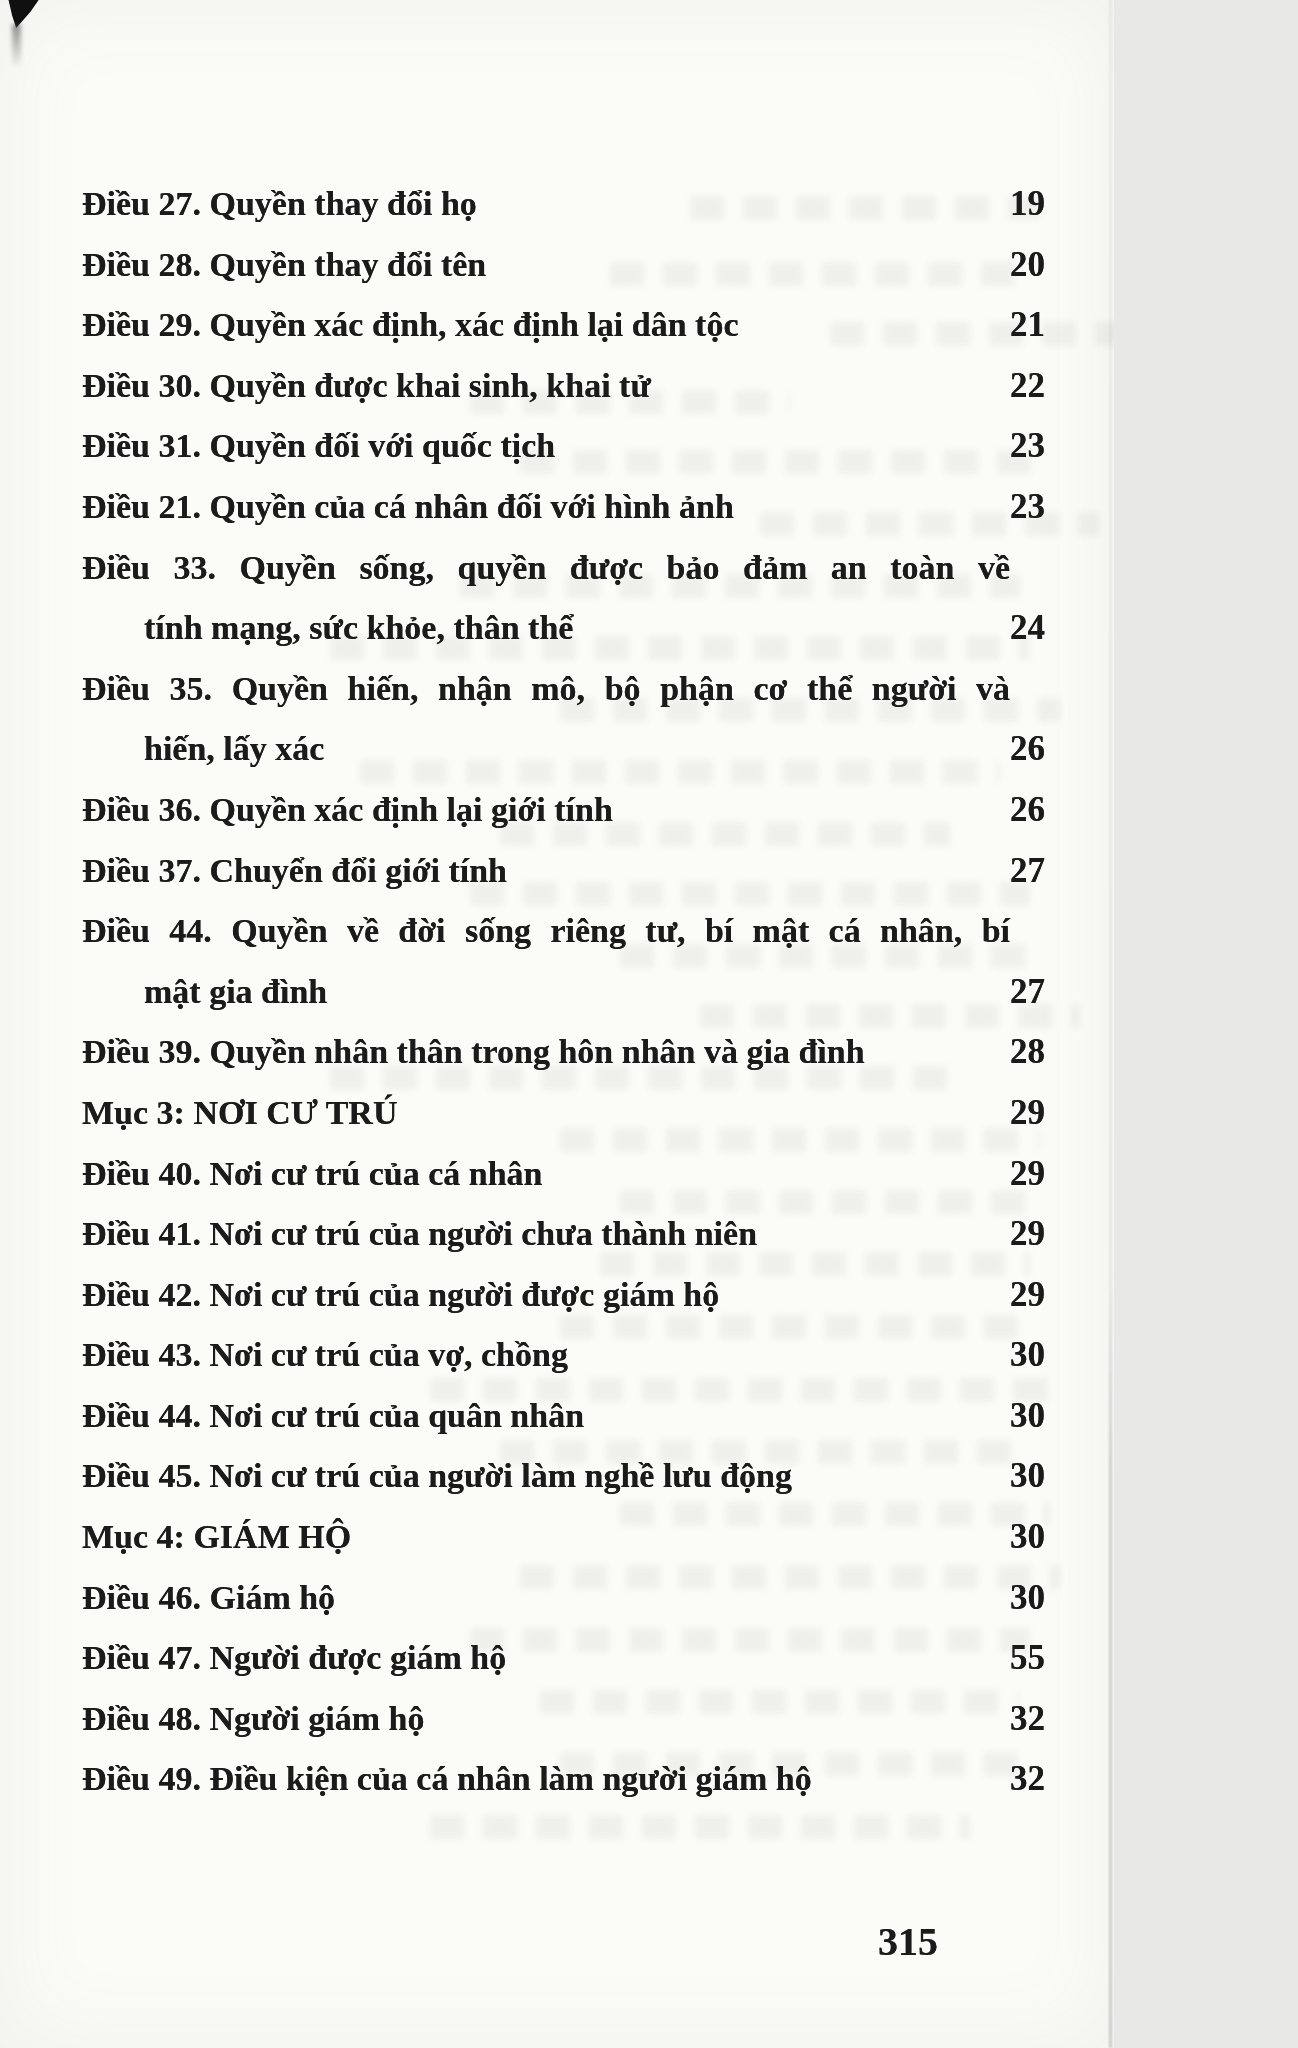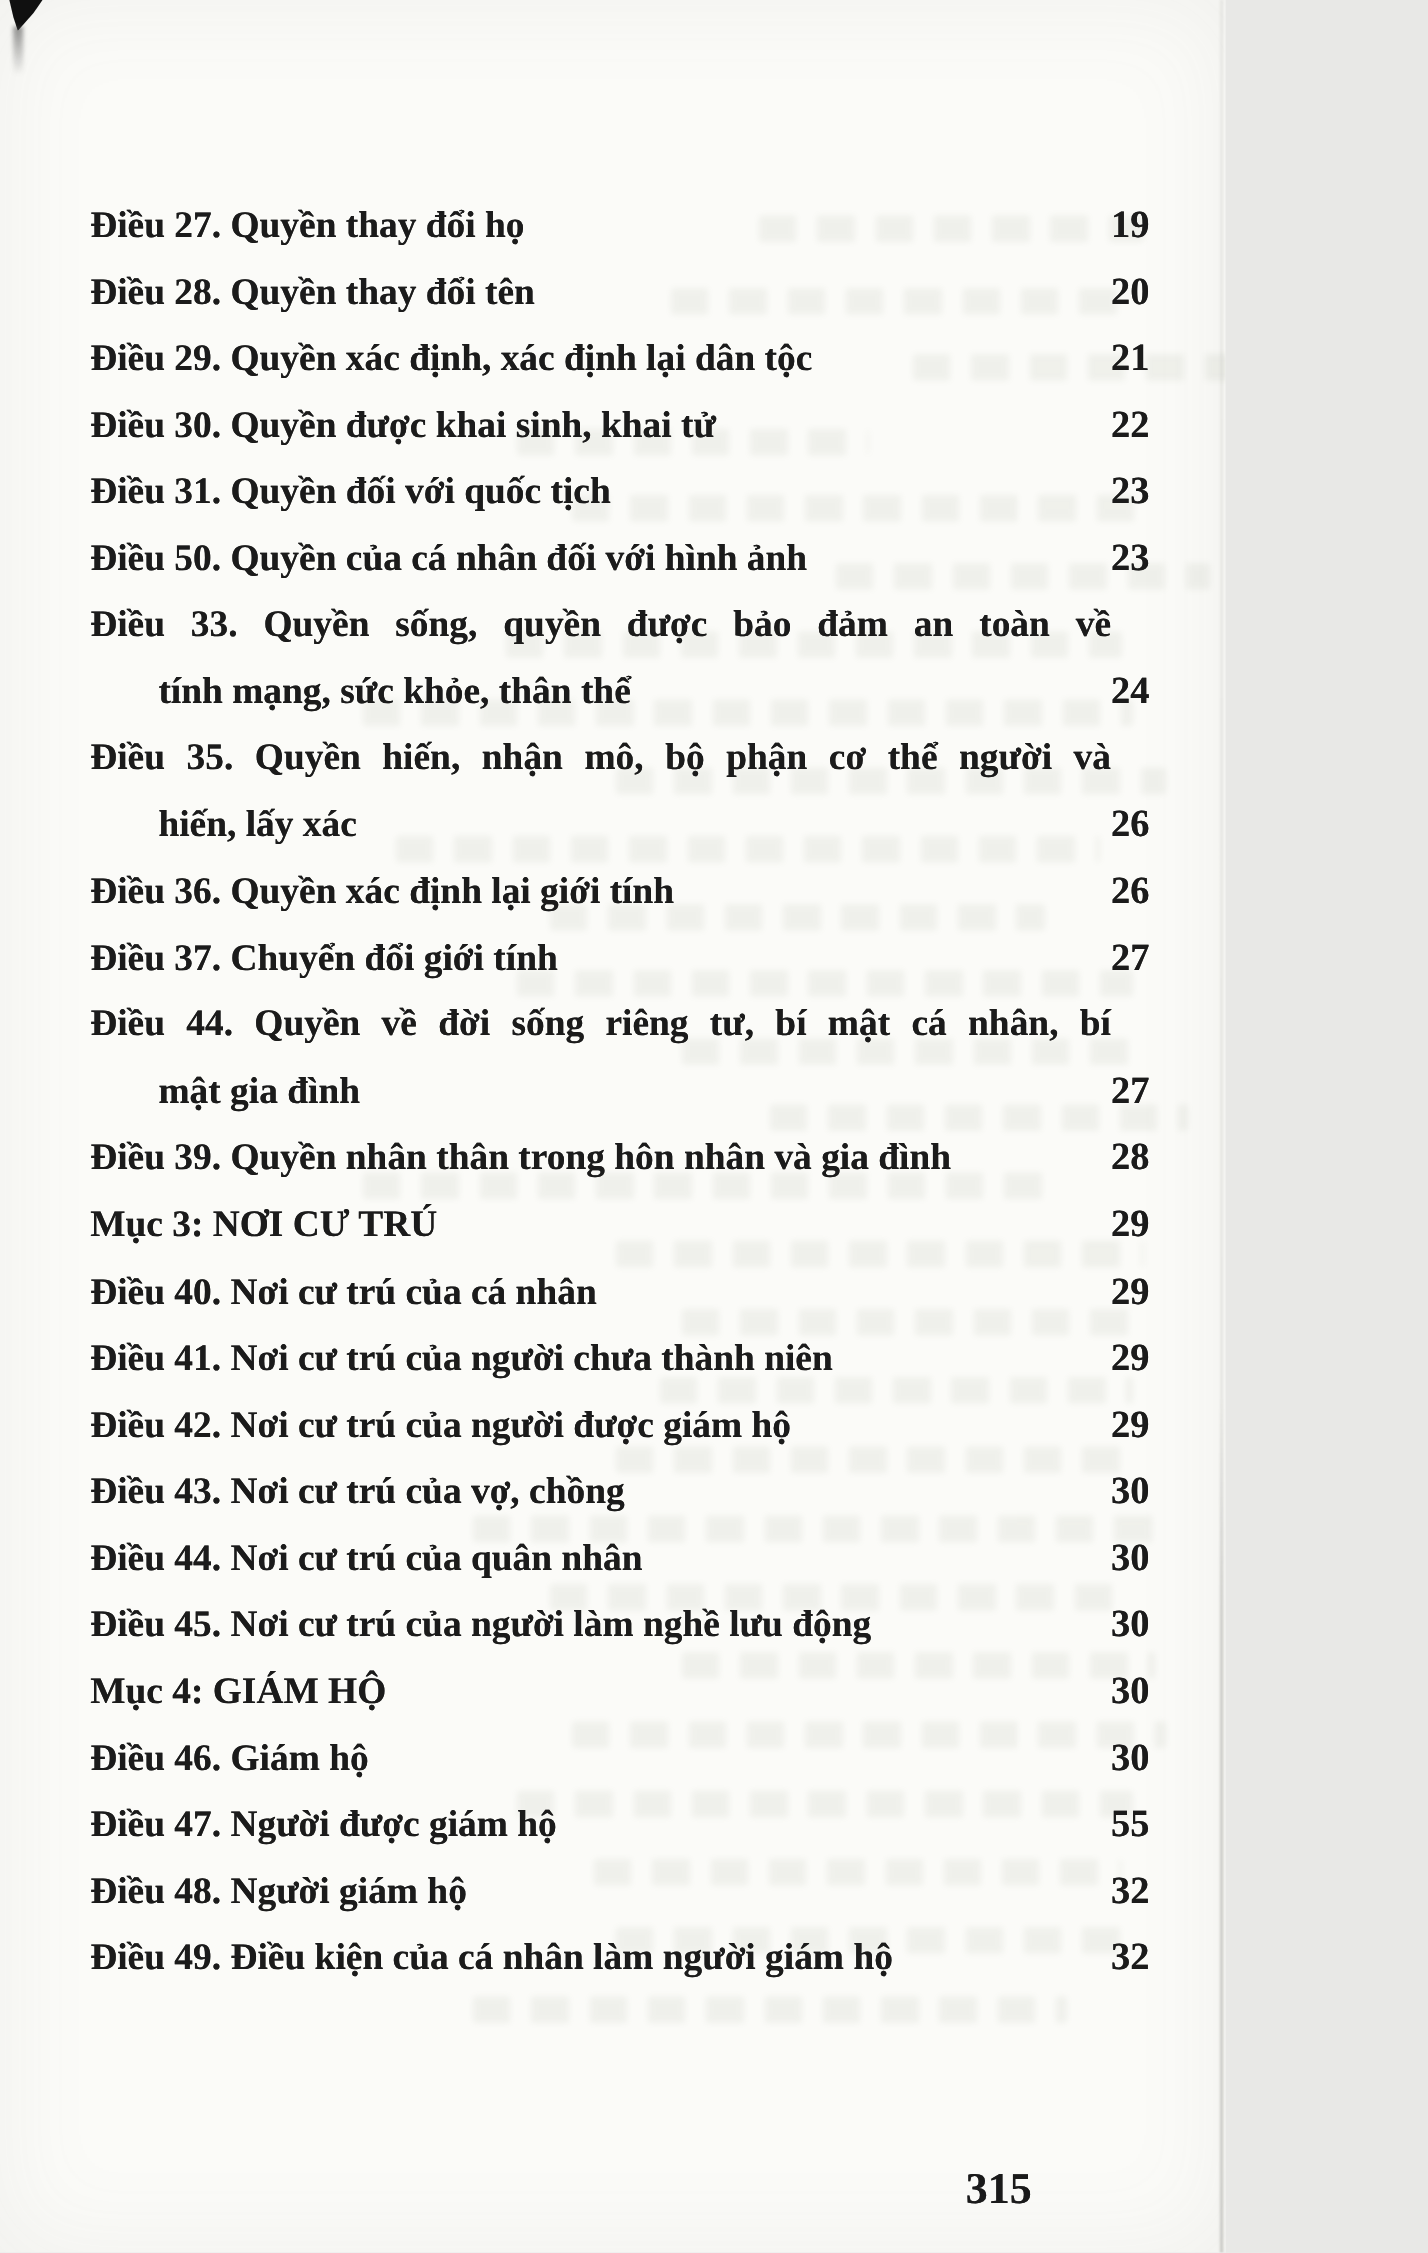--- a/index.html
+++ b/index.html
@@ -32,21 +32,21 @@
     white-space:normal;
     text-align:justify;text-align-last:justify;
   }
   .toc-row.indent .toc-title{
     padding-left:62px;width:866px;
   }
   .toc-page{
     flex:1;text-align:left;font-size:35px;
   }
   .footer-page{
-    position:absolute;top:1960px;right:176px;
+    position:absolute;top:1912px;right:176px;
     font-size:40px;font-weight:700;line-height:60px;
     text-shadow:0 0 0.6px rgba(20,20,20,0.8);
   }
   
   .corner-mark{
     position:absolute;left:6px;top:-2px;width:34px;height:30px;
     background:#0c0c0c;
     clip-path:polygon(6% 0,100% 0,72% 46%,30% 100%,18% 58%);
     filter:blur(0.6px);
   }
@@ -128,21 +128,21 @@
     </div>
       <div class="toc-row">
       <span class="toc-title">Điều 30. Quyền được khai sinh, khai tử</span>
       <span class="toc-page">22</span>
     </div>
       <div class="toc-row">
       <span class="toc-title">Điều 31. Quyền đối với quốc tịch</span>
       <span class="toc-page">23</span>
     </div>
       <div class="toc-row">
-      <span class="toc-title">Điều 50. Quyền của cá nhân đối với hình ảnh</span>
+      <span class="toc-title">Điều 21. Quyền của cá nhân đối với hình ảnh</span>
       <span class="toc-page">23</span>
     </div>
       <div class="toc-row justify">
       <span class="toc-title">Điều 33. Quyền sống, quyền được bảo đảm an toàn về</span>
       <span class="toc-page"></span>
     </div>
       <div class="toc-row indent">
       <span class="toc-title">tính mạng, sức khỏe, thân thể</span>
       <span class="toc-page">24</span>
     </div>

